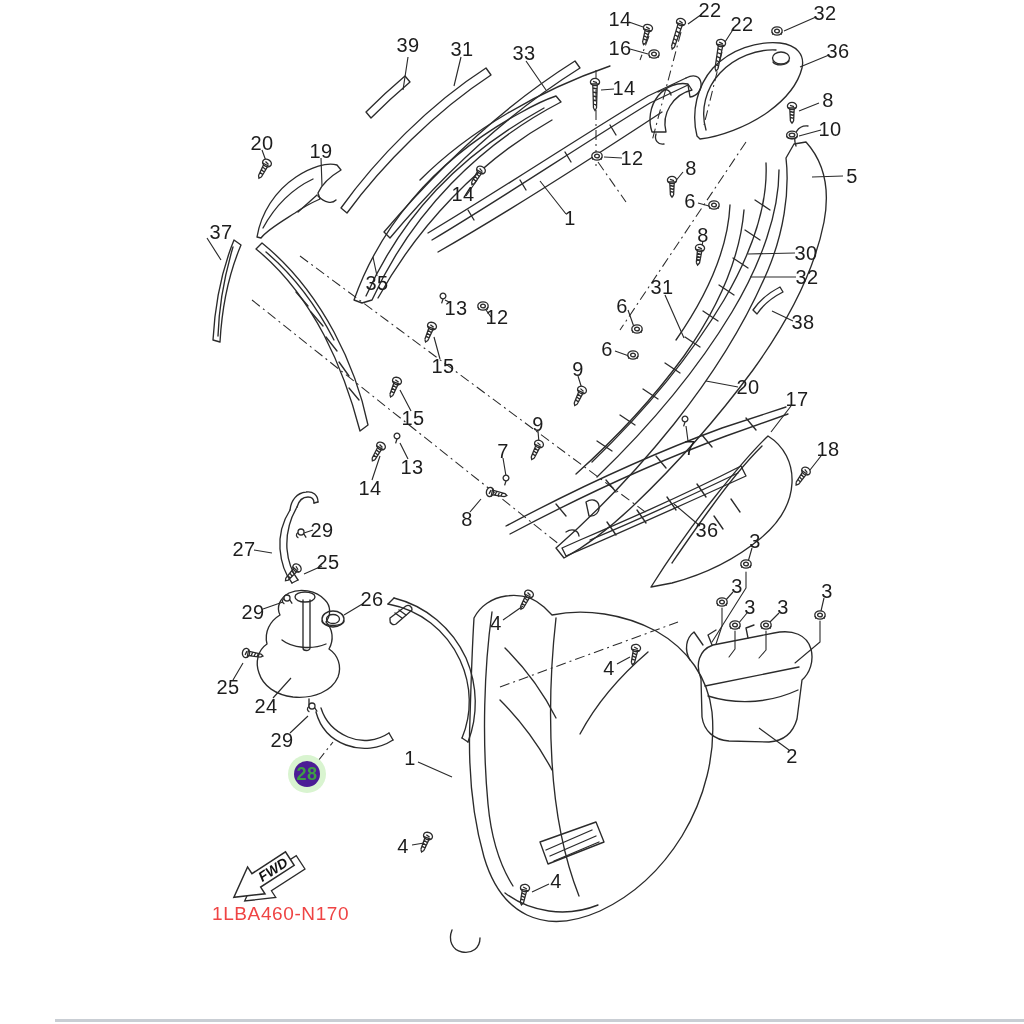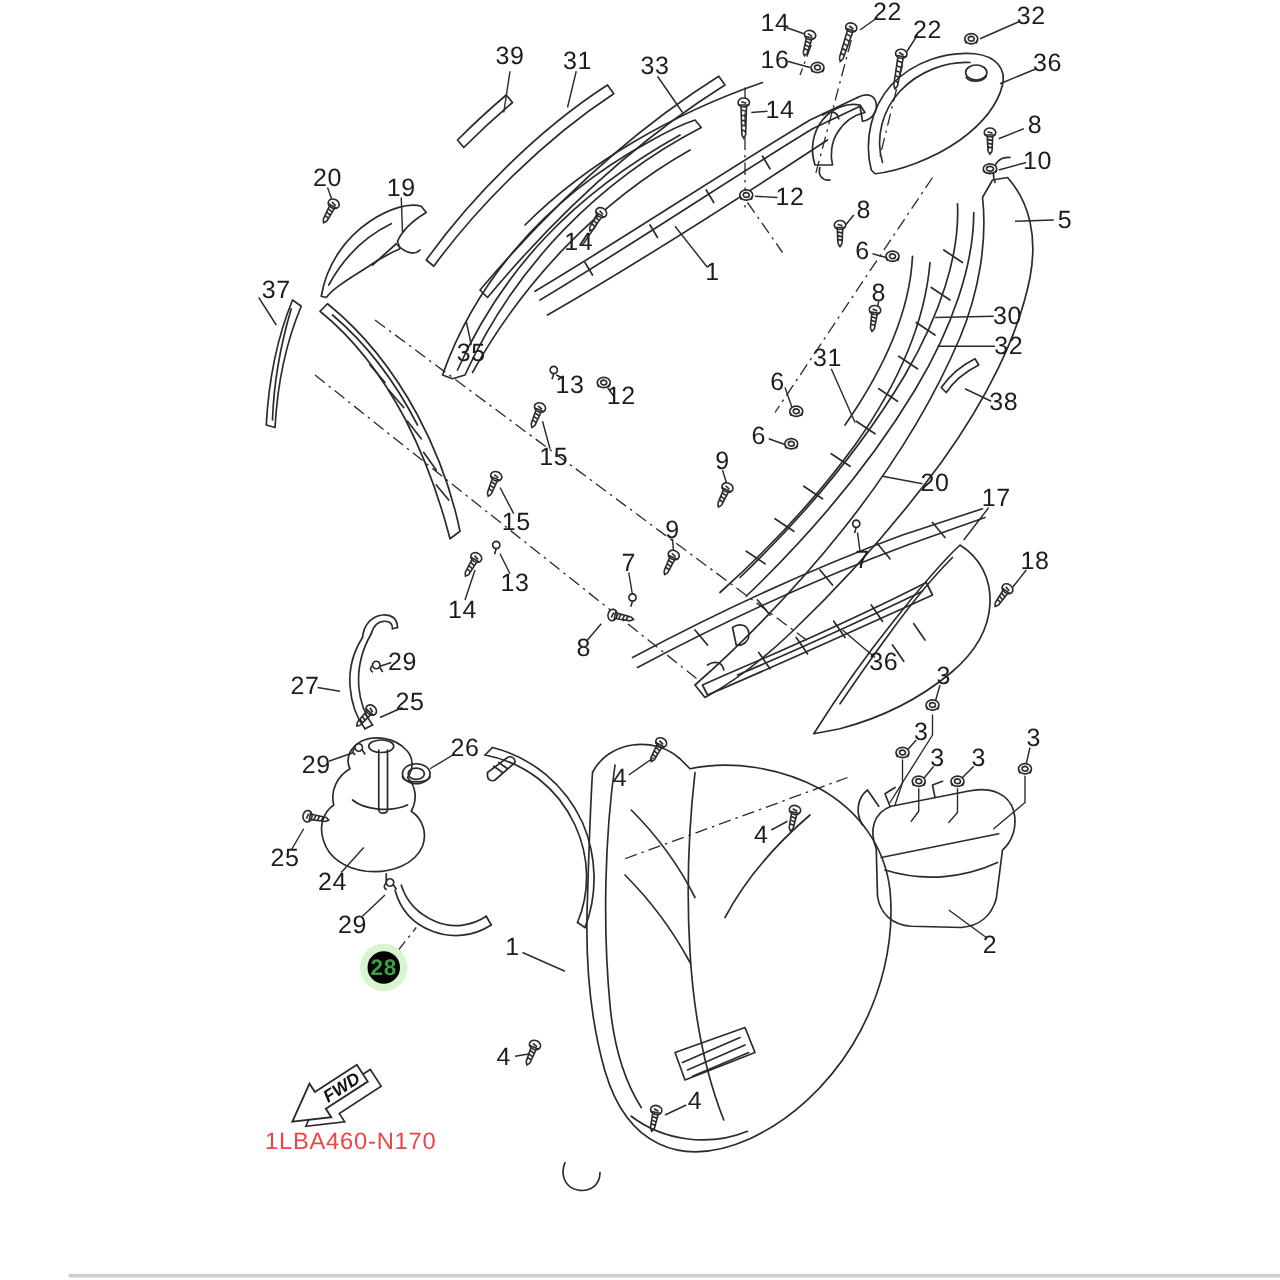--- a/index.html
+++ b/index.html
@@ -8,21 +8,21 @@
     font-family:"Liberation Sans", sans-serif;
   }
   svg.art{position:absolute;left:0;top:0;}
   .callout{
     position:absolute;transform:translate(-50%,-50%);
     font-size:20px;line-height:1;color:#1d1d1d;letter-spacing:.5px;white-space:nowrap;
     text-align:center;
   }
   .callout.highlight{
     width:26px;height:26px;line-height:26px;border-radius:50%;
-    background:#000000;color:#3f9e45;font-weight:700;font-size:18px;
+    background:#4c1d95;color:#3f9e45;font-weight:700;font-size:18px;
     box-shadow:0 0 0 6px #d9f4d0;
   }
   .drawing-code{
     position:absolute;left:212px;top:903px;font-size:19px;letter-spacing:.6px;color:#ef4444;
   }
   .page-edge{
     position:absolute;left:55px;right:0;top:1019px;height:3px;background:#c9ced4;
   }
 </style>
 </head>

